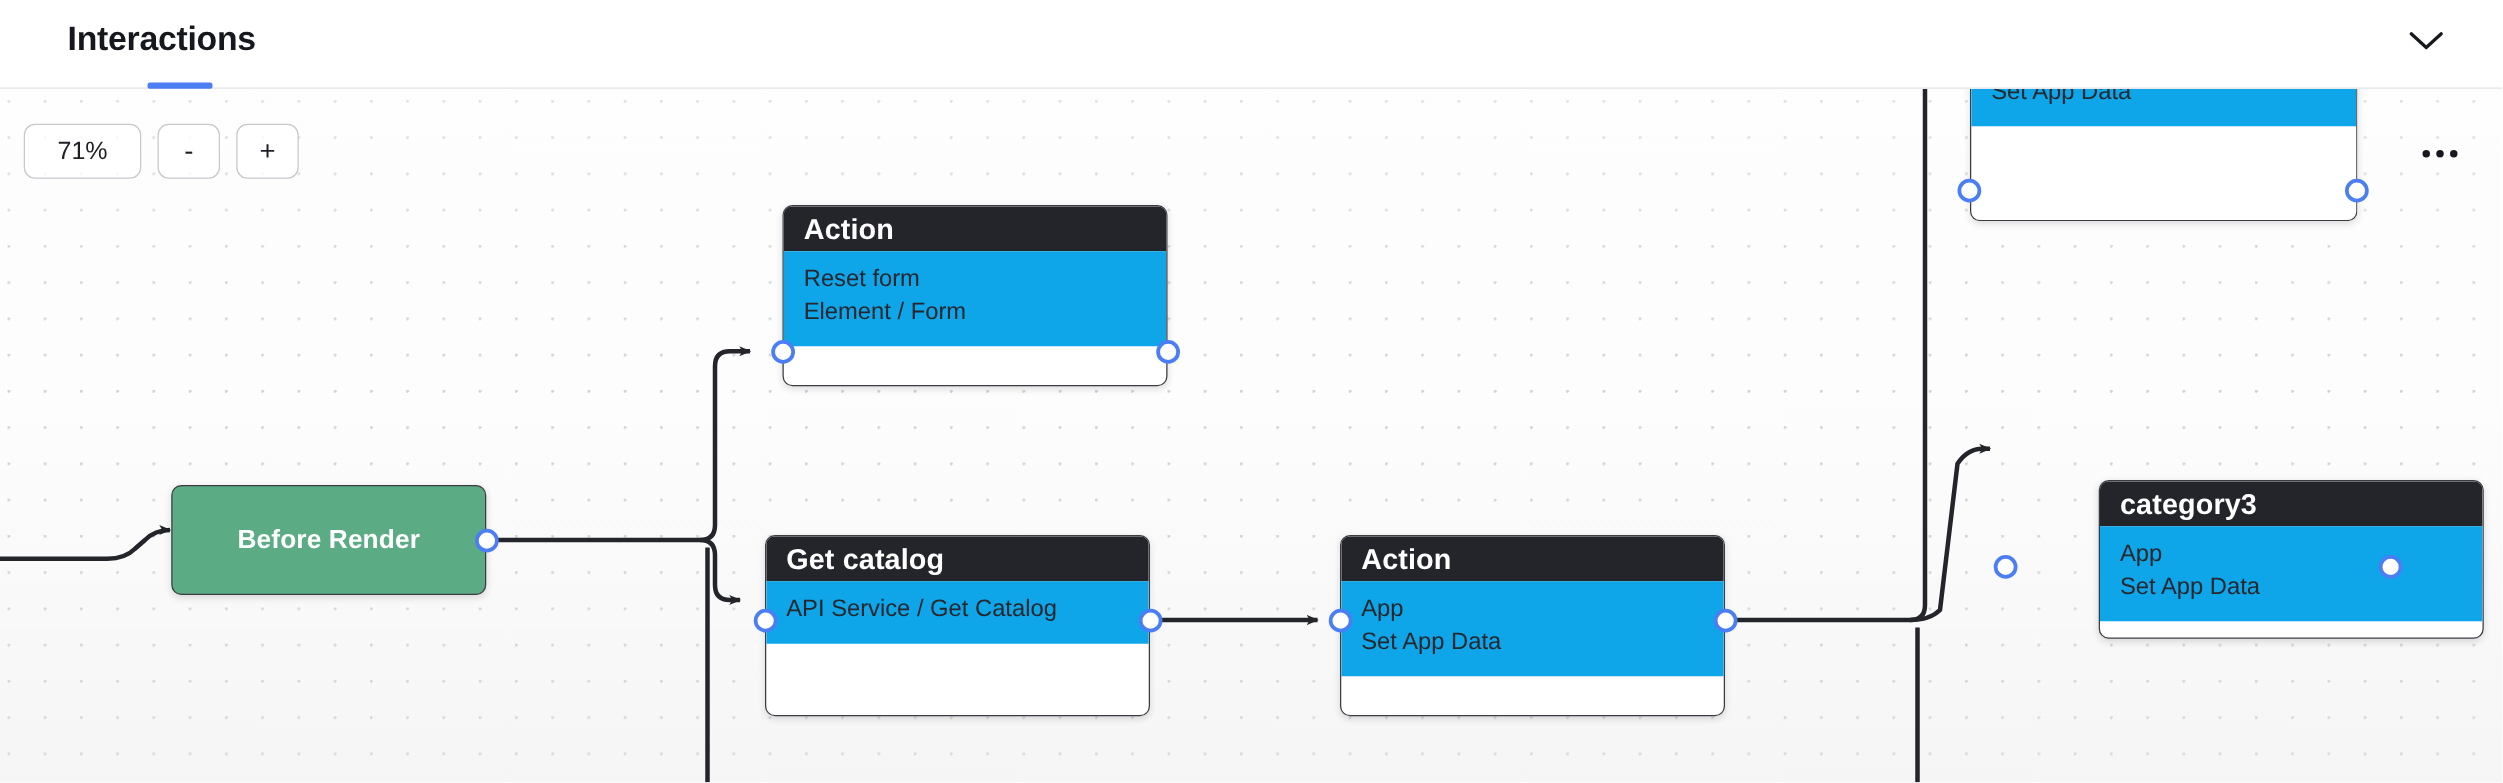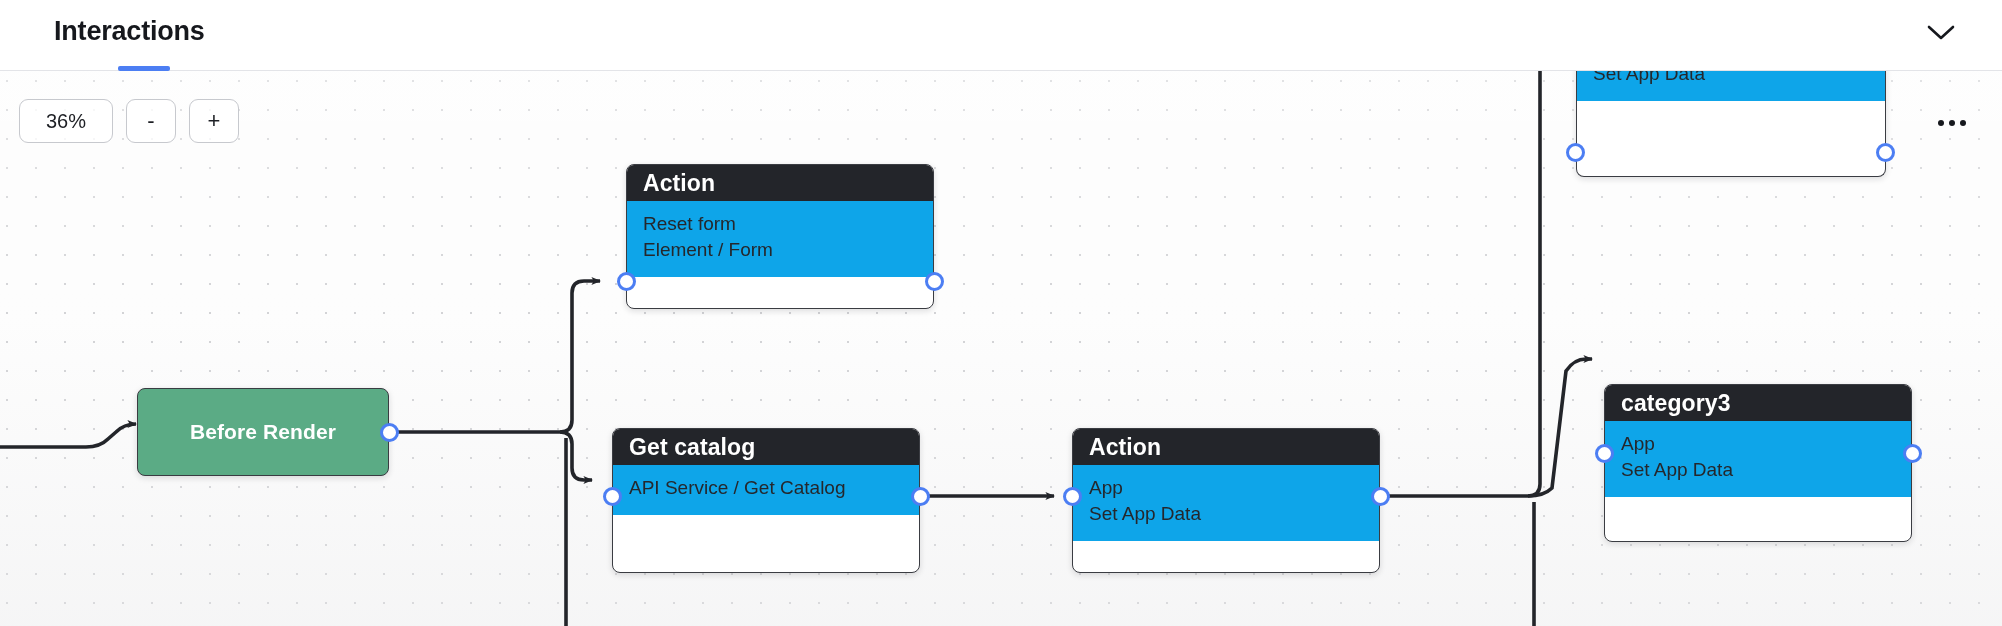--- a/index.html
+++ b/index.html
@@ -291,34 +291,34 @@
         <span class="node-head-title">Action</span>
       </div>
       <div class="node-body">
         <div class="node-line">App</div>
         <div class="node-line">Set App Data</div>
       </div>
     </div>
     <div class="port" style="left:1063px; top:416px;"></div>
     <div class="port" style="left:1371px; top:416px;"></div>
 
-    <div class="node" style="left:1604px; top:313px; width:308px; height:158px;">
+    <div class="node" style="left:1679px; top:313px; width:308px; height:127px;">
       <div class="node-head">
         <span class="node-head-title">category3</span>
       </div>
       <div class="node-body">
         <div class="node-line">App</div>
         <div class="node-line">Set App Data</div>
       </div>
     </div>
     <div class="port" style="left:1595px; top:373px;"></div>
     <div class="port" style="left:1903px; top:373px;"></div>
 
     <div class="zoom-controls">
-      <div class="zoom-pill">36%</div>
+      <div class="zoom-pill">71%</div>
       <div class="zoom-btn">-</div>
       <div class="zoom-btn">+</div>
     </div>
 
     <div class="more-menu">
       <i></i>
       <i></i>
       <i></i>
     </div>
 

